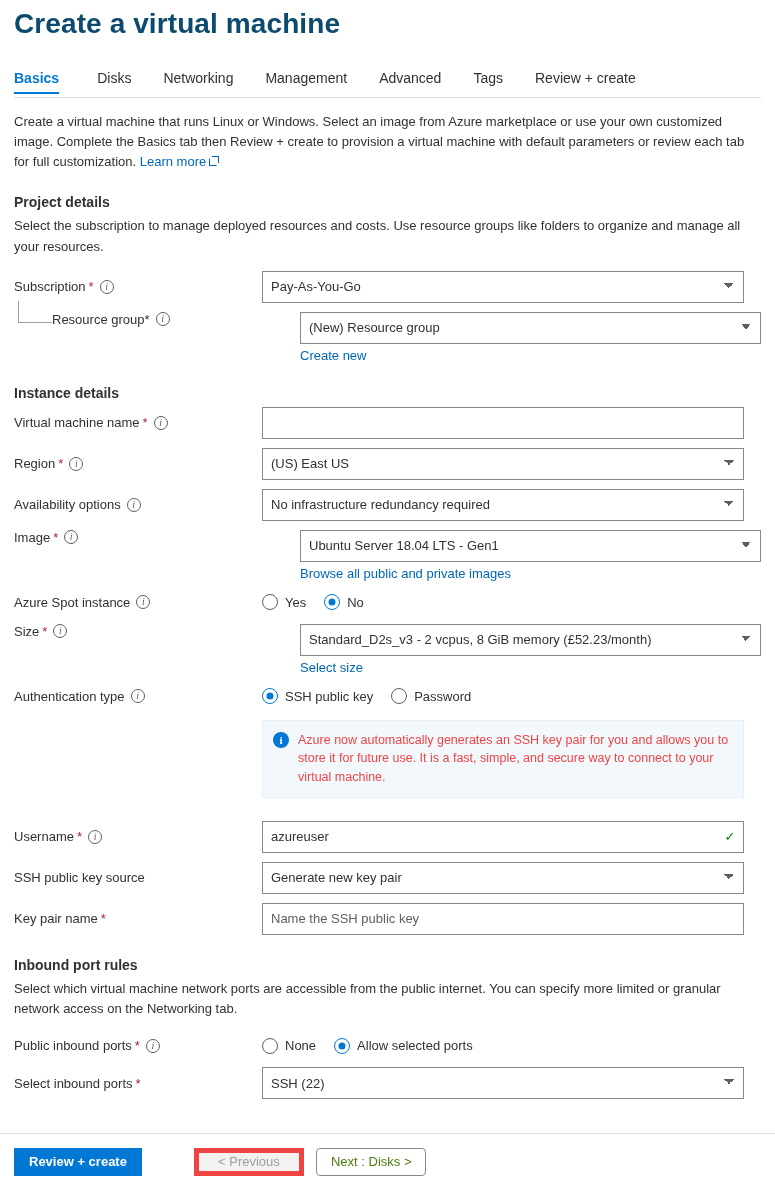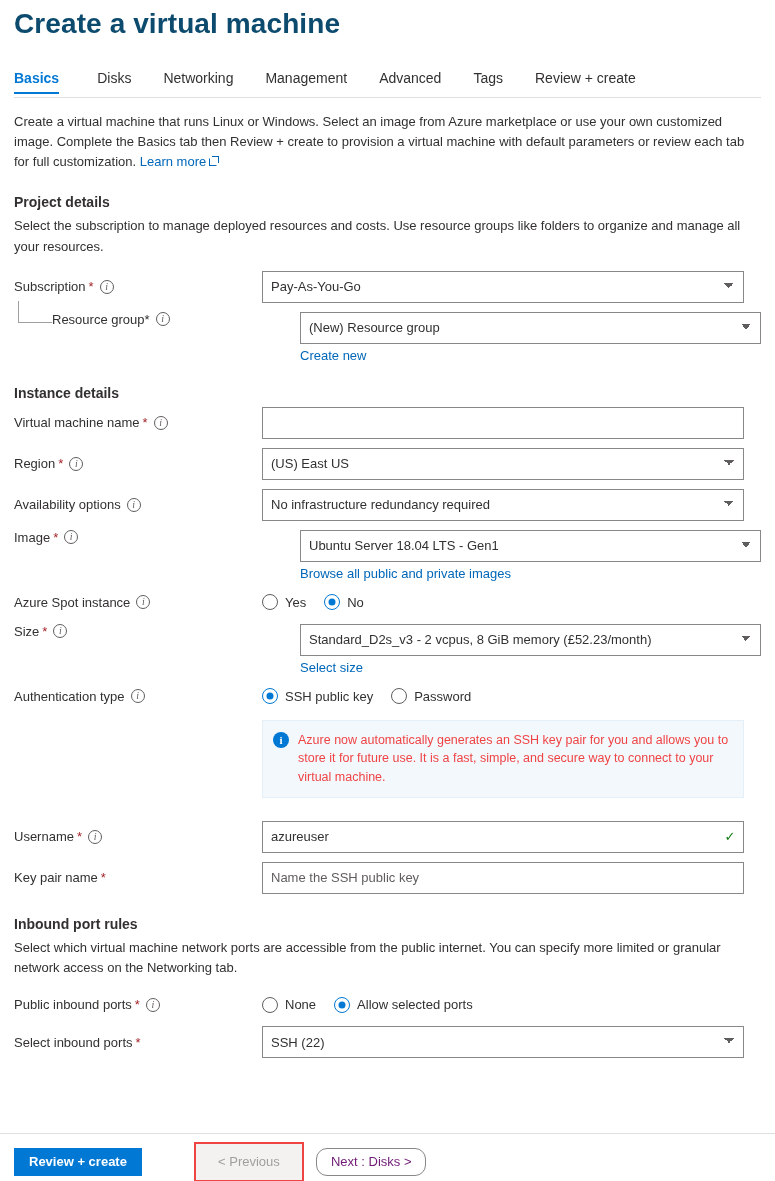--- a/index.html
+++ b/index.html
@@ -321,40 +321,40 @@
     padding: 0 14px;
     font-size: 13px;
     font-family: "Liberation Sans", sans-serif;
     font-weight: 600;
     cursor: pointer;
     border-radius: 0;
   }
   .btn-disabled {
     background: #f3f2f1;
     color: #a19f9d;
-    border: 2px solid #ef4444;
-    height: 40px;
+    border: 5px solid #ef4444;
+    height: 28px;
     min-width: 110px;
     padding: 0 14px;
     font-size: 13px;
     font-family: "Liberation Sans", sans-serif;
     cursor: default;
     border-radius: 0;
   }
   .btn-default {
     background: #fff;
-    color: #701a75;
+    color: #4d7c0f;
     border: 1px solid #8a8886;
     height: 28px;
     min-width: 110px;
     padding: 0 14px;
     font-size: 13px;
     font-family: "Liberation Sans", sans-serif;
     cursor: pointer;
-    border-radius: 11px;
+    border-radius: 4px;
   }
   .footer-gap-1 { width: 52px; }
   .footer-gap-2 { width: 12px; }
   .content {
     padding-bottom: 70px;
   }
 </style>
 </head>
 <body>
 
@@ -538,20 +538,30 @@
         <span class="info-icon">i</span>
       </div>
       <div class="control field-wrap">
         <input class="field" type="text" value="azureuser" style="">
         <span class="check-wrap">
             <span class="check-glyph">✓</span>
           </span>
       </div>
     </div>
 
+    <div class="row">
+      <div class="label">
+        <span>SSH public key source</span>
+      </div>
+      <div class="control">
+        <select class="field">
+          <option>Generate new key pair</option>
+        </select>
+      </div>
+    </div>
 
     <div class="row">
       <div class="label">
         <span>Key pair name</span>
           <span class="req">*</span>
       </div>
       <div class="control">
         <input class="field" type="text" placeholder="Name the SSH public key" style="">
       </div>
     </div>

